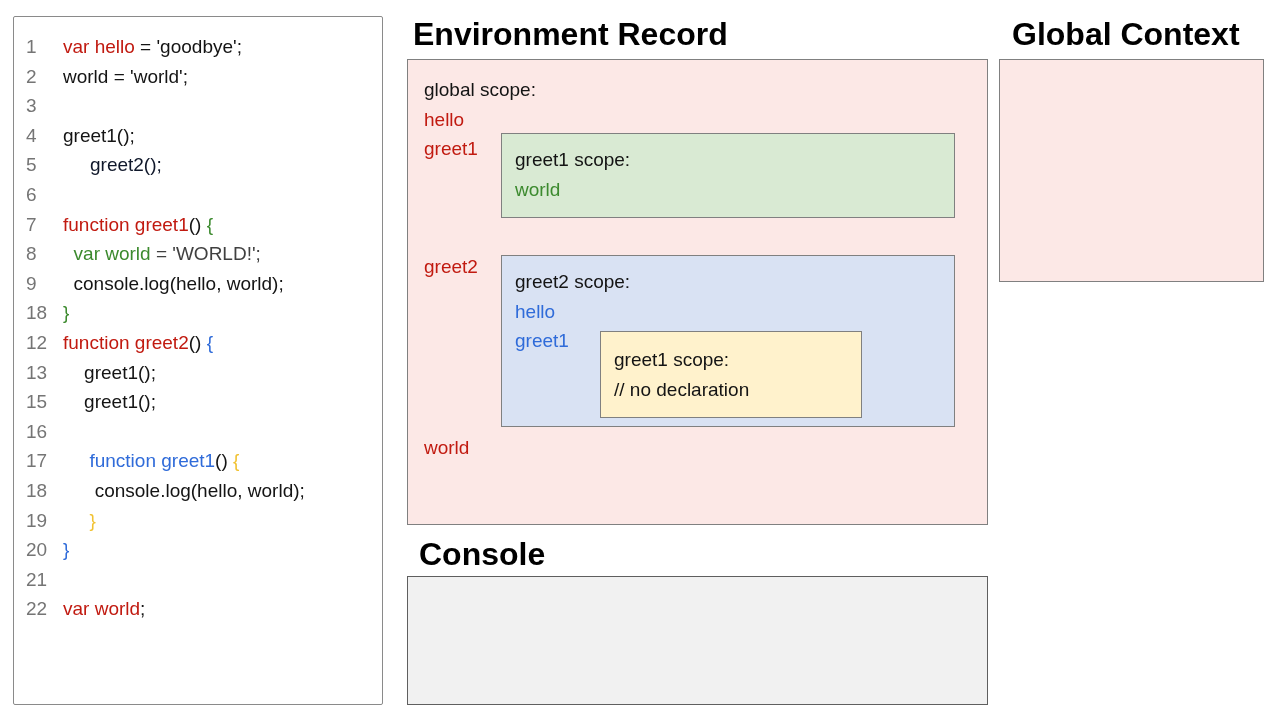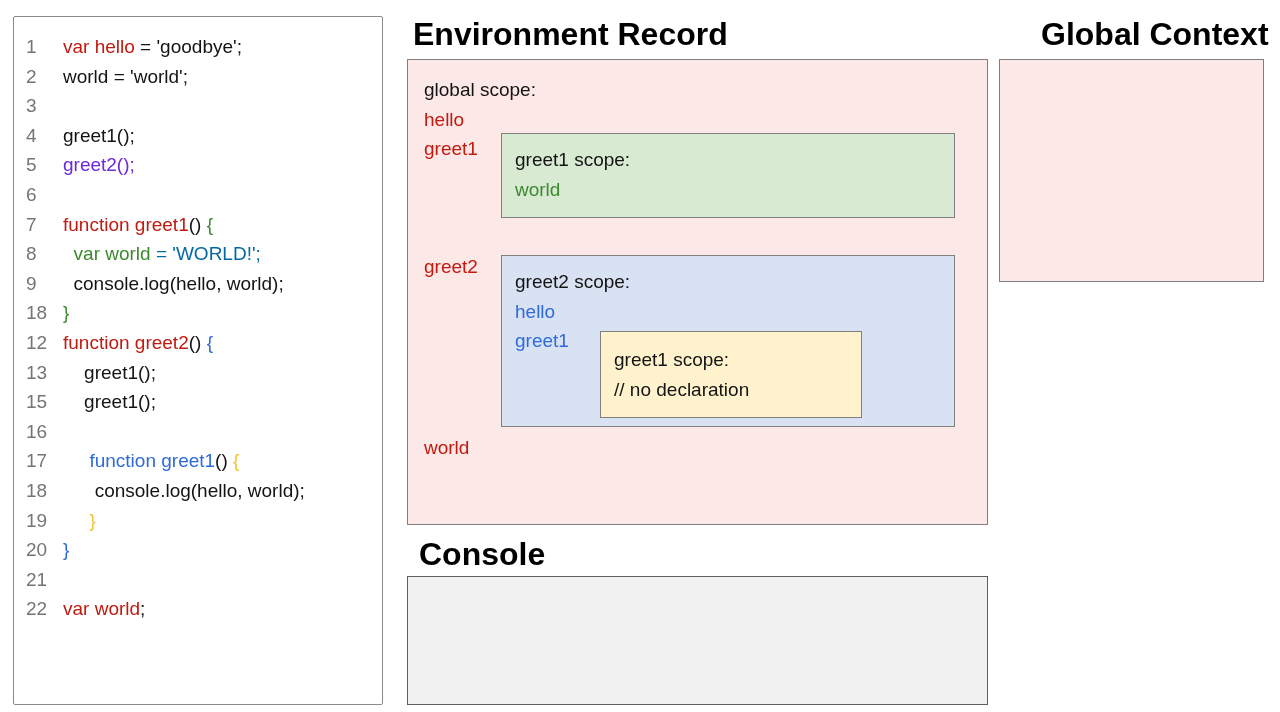--- a/index.html
+++ b/index.html
@@ -29,21 +29,21 @@
     flex:none; width:37px; padding-left:12px;
     color:var(--line-number);
   }
   .code-text { white-space:pre; color:var(--black); }
 
   
   .panel-heading {
     font-size:32px; font-weight:bold; line-height:26px; color:#000;
   }
   #er-heading { left:413px; top:21px; }
-  #gc-heading { left:1041px; top:21px;text-align:center; }
+  #gc-heading { left:1012px; top:21px;text-align:center; }
   #console-heading { left:419px; top:541px; }
 
   
   .scope-text { font-size:19px; line-height:29.5px; }
 
   #er-box {
     left:407px; top:59px; width:581px; height:466px;
     box-sizing:border-box;
     background:var(--pink-bg);
     border:1.5px solid var(--box-border);
@@ -95,24 +95,24 @@
 </style>
 </head>
 <body>
 
 <div id="code-panel" class="abs">
   <div>
       <div class="code-line"><span class="line-num">1</span><span class="code-text"><span style="color: rgb(193, 26, 16);">var hello</span><span style="color: rgb(20, 20, 20);"> = 'goodbye';</span></span></div>
       <div class="code-line"><span class="line-num">2</span><span class="code-text"><span style="color: rgb(20, 20, 20);">world = 'world';</span></span></div>
       <div class="code-line"><span class="line-num">3</span><span class="code-text"></span></div>
       <div class="code-line"><span class="line-num">4</span><span class="code-text"><span style="color: rgb(20, 20, 20);">greet1();</span></span></div>
-      <div class="code-line"><span class="line-num">5</span><span class="code-text"><span style="color: #6d28d9;">greet2();</span></span></div>
+      <div class="code-line"><span class="line-num">5</span><span class="code-text"><span style="color: #0f172a; margin-left: 27px;">greet2();</span></span></div>
       <div class="code-line"><span class="line-num">6</span><span class="code-text"></span></div>
       <div class="code-line"><span class="line-num">7</span><span class="code-text"><span style="color: rgb(193, 26, 16);">function greet1</span><span style="color: rgb(20, 20, 20);">() </span><span style="color: rgb(60, 138, 46);">{</span></span></div>
-      <div class="code-line"><span class="line-num">8</span><span class="code-text"><span style="color: rgb(20, 20, 20);">  </span><span style="color: rgb(60, 138, 46);">var world</span><span style="color: #0369a1;"> = 'WORLD!';</span></span></div>
+      <div class="code-line"><span class="line-num">8</span><span class="code-text"><span style="color: rgb(20, 20, 20);">  </span><span style="color: rgb(60, 138, 46);">var world</span><span style="color: #404040;"> = 'WORLD!';</span></span></div>
       <div class="code-line"><span class="line-num">9</span><span class="code-text"><span style="color: rgb(20, 20, 20);">  console.log(hello, world);</span></span></div>
       <div class="code-line"><span class="line-num">18</span><span class="code-text"><span style="color: rgb(60, 138, 46);">}</span></span></div>
       <div class="code-line"><span class="line-num">12</span><span class="code-text"><span style="color: rgb(193, 26, 16);">function greet2</span><span style="color: rgb(20, 20, 20);">() </span><span style="color: rgb(47, 107, 217);">{</span></span></div>
       <div class="code-line"><span class="line-num">13</span><span class="code-text"><span style="color: rgb(20, 20, 20);">    greet1();</span></span></div>
       <div class="code-line"><span class="line-num">15</span><span class="code-text"><span style="color: rgb(20, 20, 20);">    greet1();</span></span></div>
       <div class="code-line"><span class="line-num">16</span><span class="code-text"></span></div>
       <div class="code-line"><span class="line-num">17</span><span class="code-text"><span style="color: rgb(20, 20, 20);">     </span><span style="color: rgb(47, 107, 217);">function greet1</span><span style="color: rgb(20, 20, 20);">() </span><span style="color: rgb(241, 194, 50);">{</span></span></div>
       <div class="code-line"><span class="line-num">18</span><span class="code-text"><span style="color: rgb(20, 20, 20);">      console.log(hello, world);</span></span></div>
       <div class="code-line"><span class="line-num">19</span><span class="code-text"><span style="color: rgb(20, 20, 20);">     </span><span style="color: rgb(241, 194, 50);">}</span></span></div>
       <div class="code-line"><span class="line-num">20</span><span class="code-text"><span style="color: rgb(47, 107, 217);">}</span></span></div>

